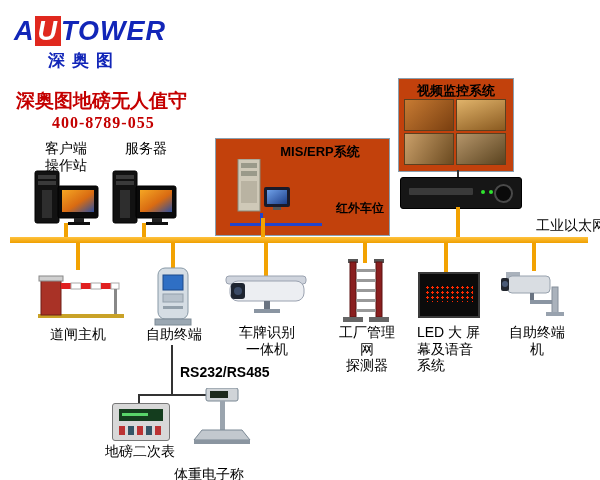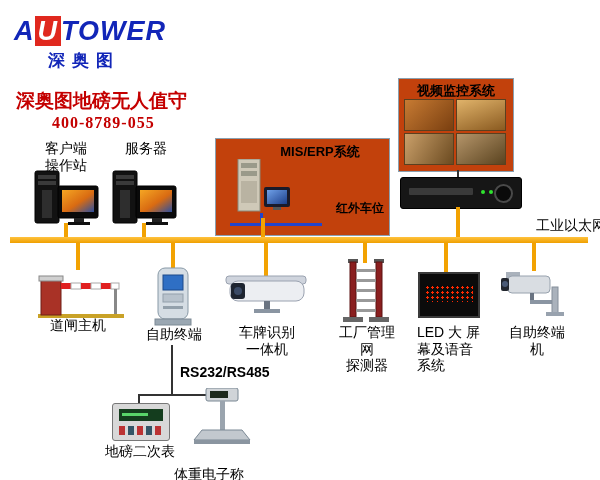--- a/index.html
+++ b/index.html
@@ -212,21 +212,21 @@
     <rect x="6" y="5" width="14" height="6" fill="#aab2bc"></rect>
     <rect x="8" y="9" width="42" height="17" rx="4" fill="#d9dde2" stroke="#98a2ae"></rect>
     <rect x="1" y="11" width="8" height="13" rx="2" fill="#22262e"></rect>
     <circle cx="5" cy="17" r="3" fill="#4a5a76"></circle>
     <rect x="30" y="26" width="4" height="8" fill="#6a7482"></rect>
     <rect x="30" y="33" width="24" height="4" fill="#8a95a2"></rect>
     <rect x="52" y="20" width="6" height="26" fill="#aab2bc" stroke="#848e9a"></rect>
     <rect x="46" y="45" width="18" height="4" fill="#98a2ae"></rect>
   </svg>
 
-  <div class="abs label" style="left:28px;top:317px;width:100px;">
+  <div class="abs label" style="left:28px;top:326px;width:100px;">
     <div>道闸主机</div>
   </div>
   <div class="abs label" style="left:142px;top:326px;width:64px;">
     <div>自助终端</div>
   </div>
   <div class="abs label" style="left:236px;top:324px;width:62px;">
     <div>车牌识别</div>
     <div>一体机</div>
   </div>
   <div class="abs label" style="left:336px;top:324px;width:62px;">

